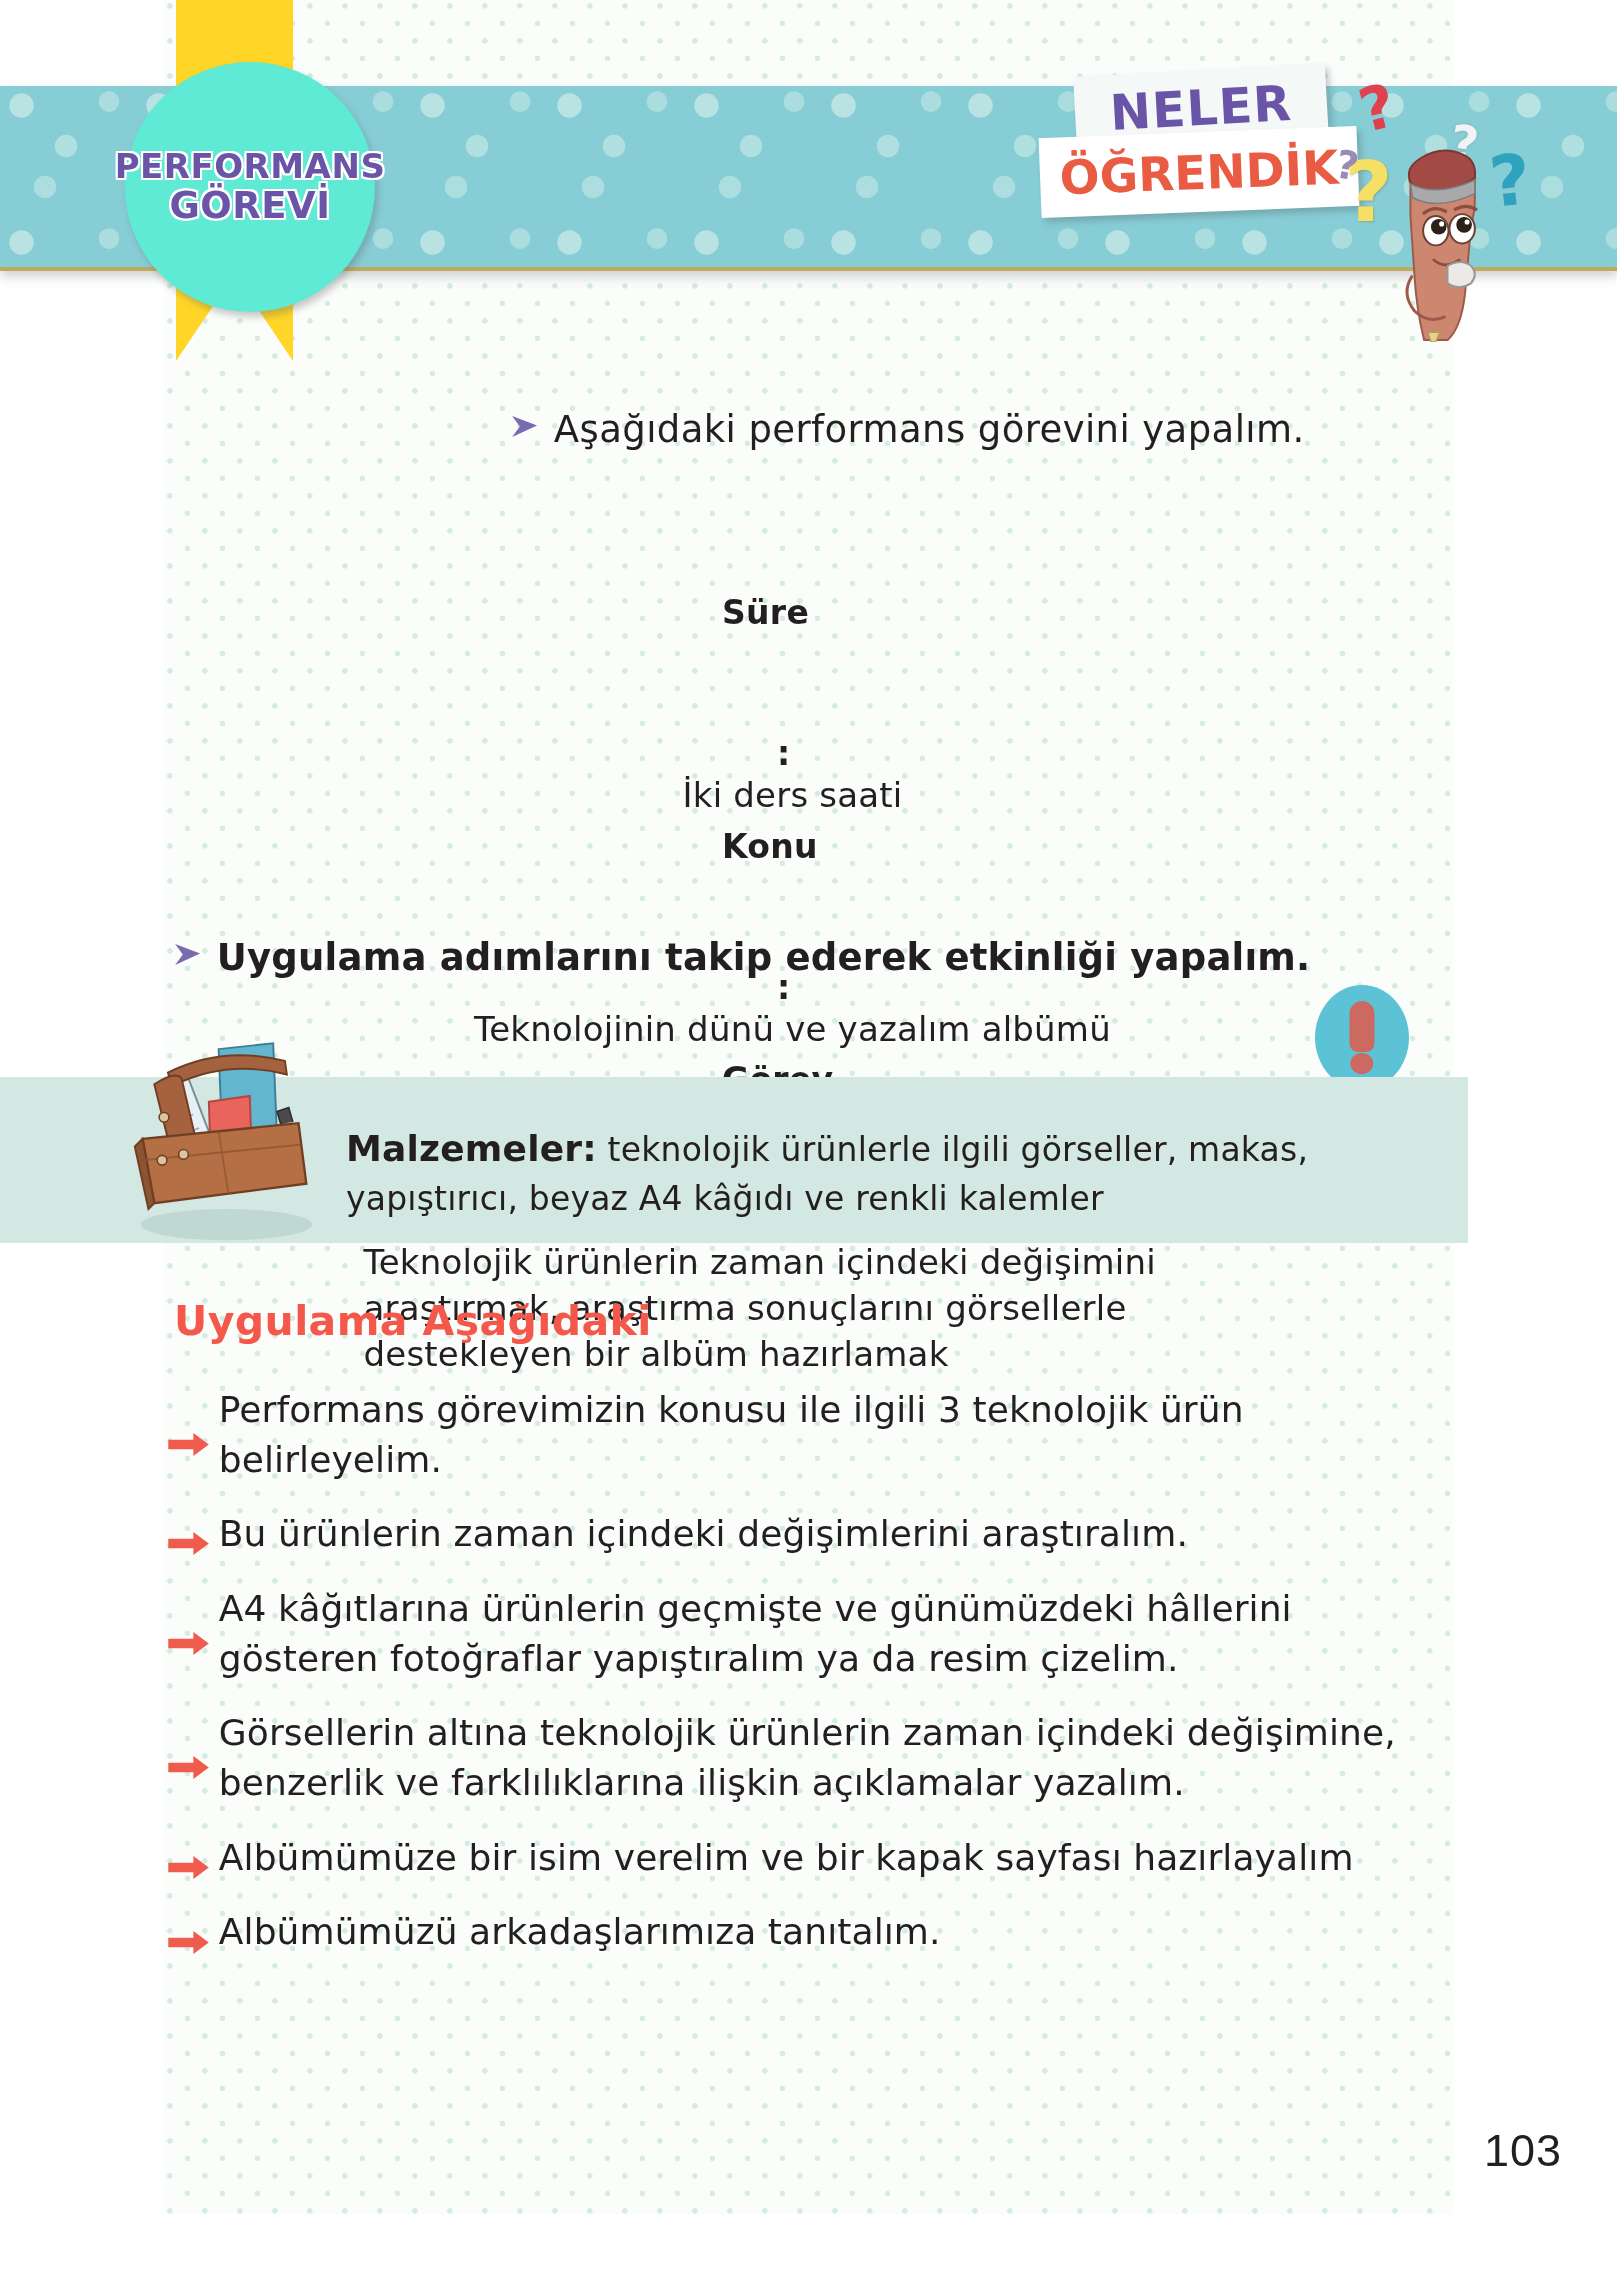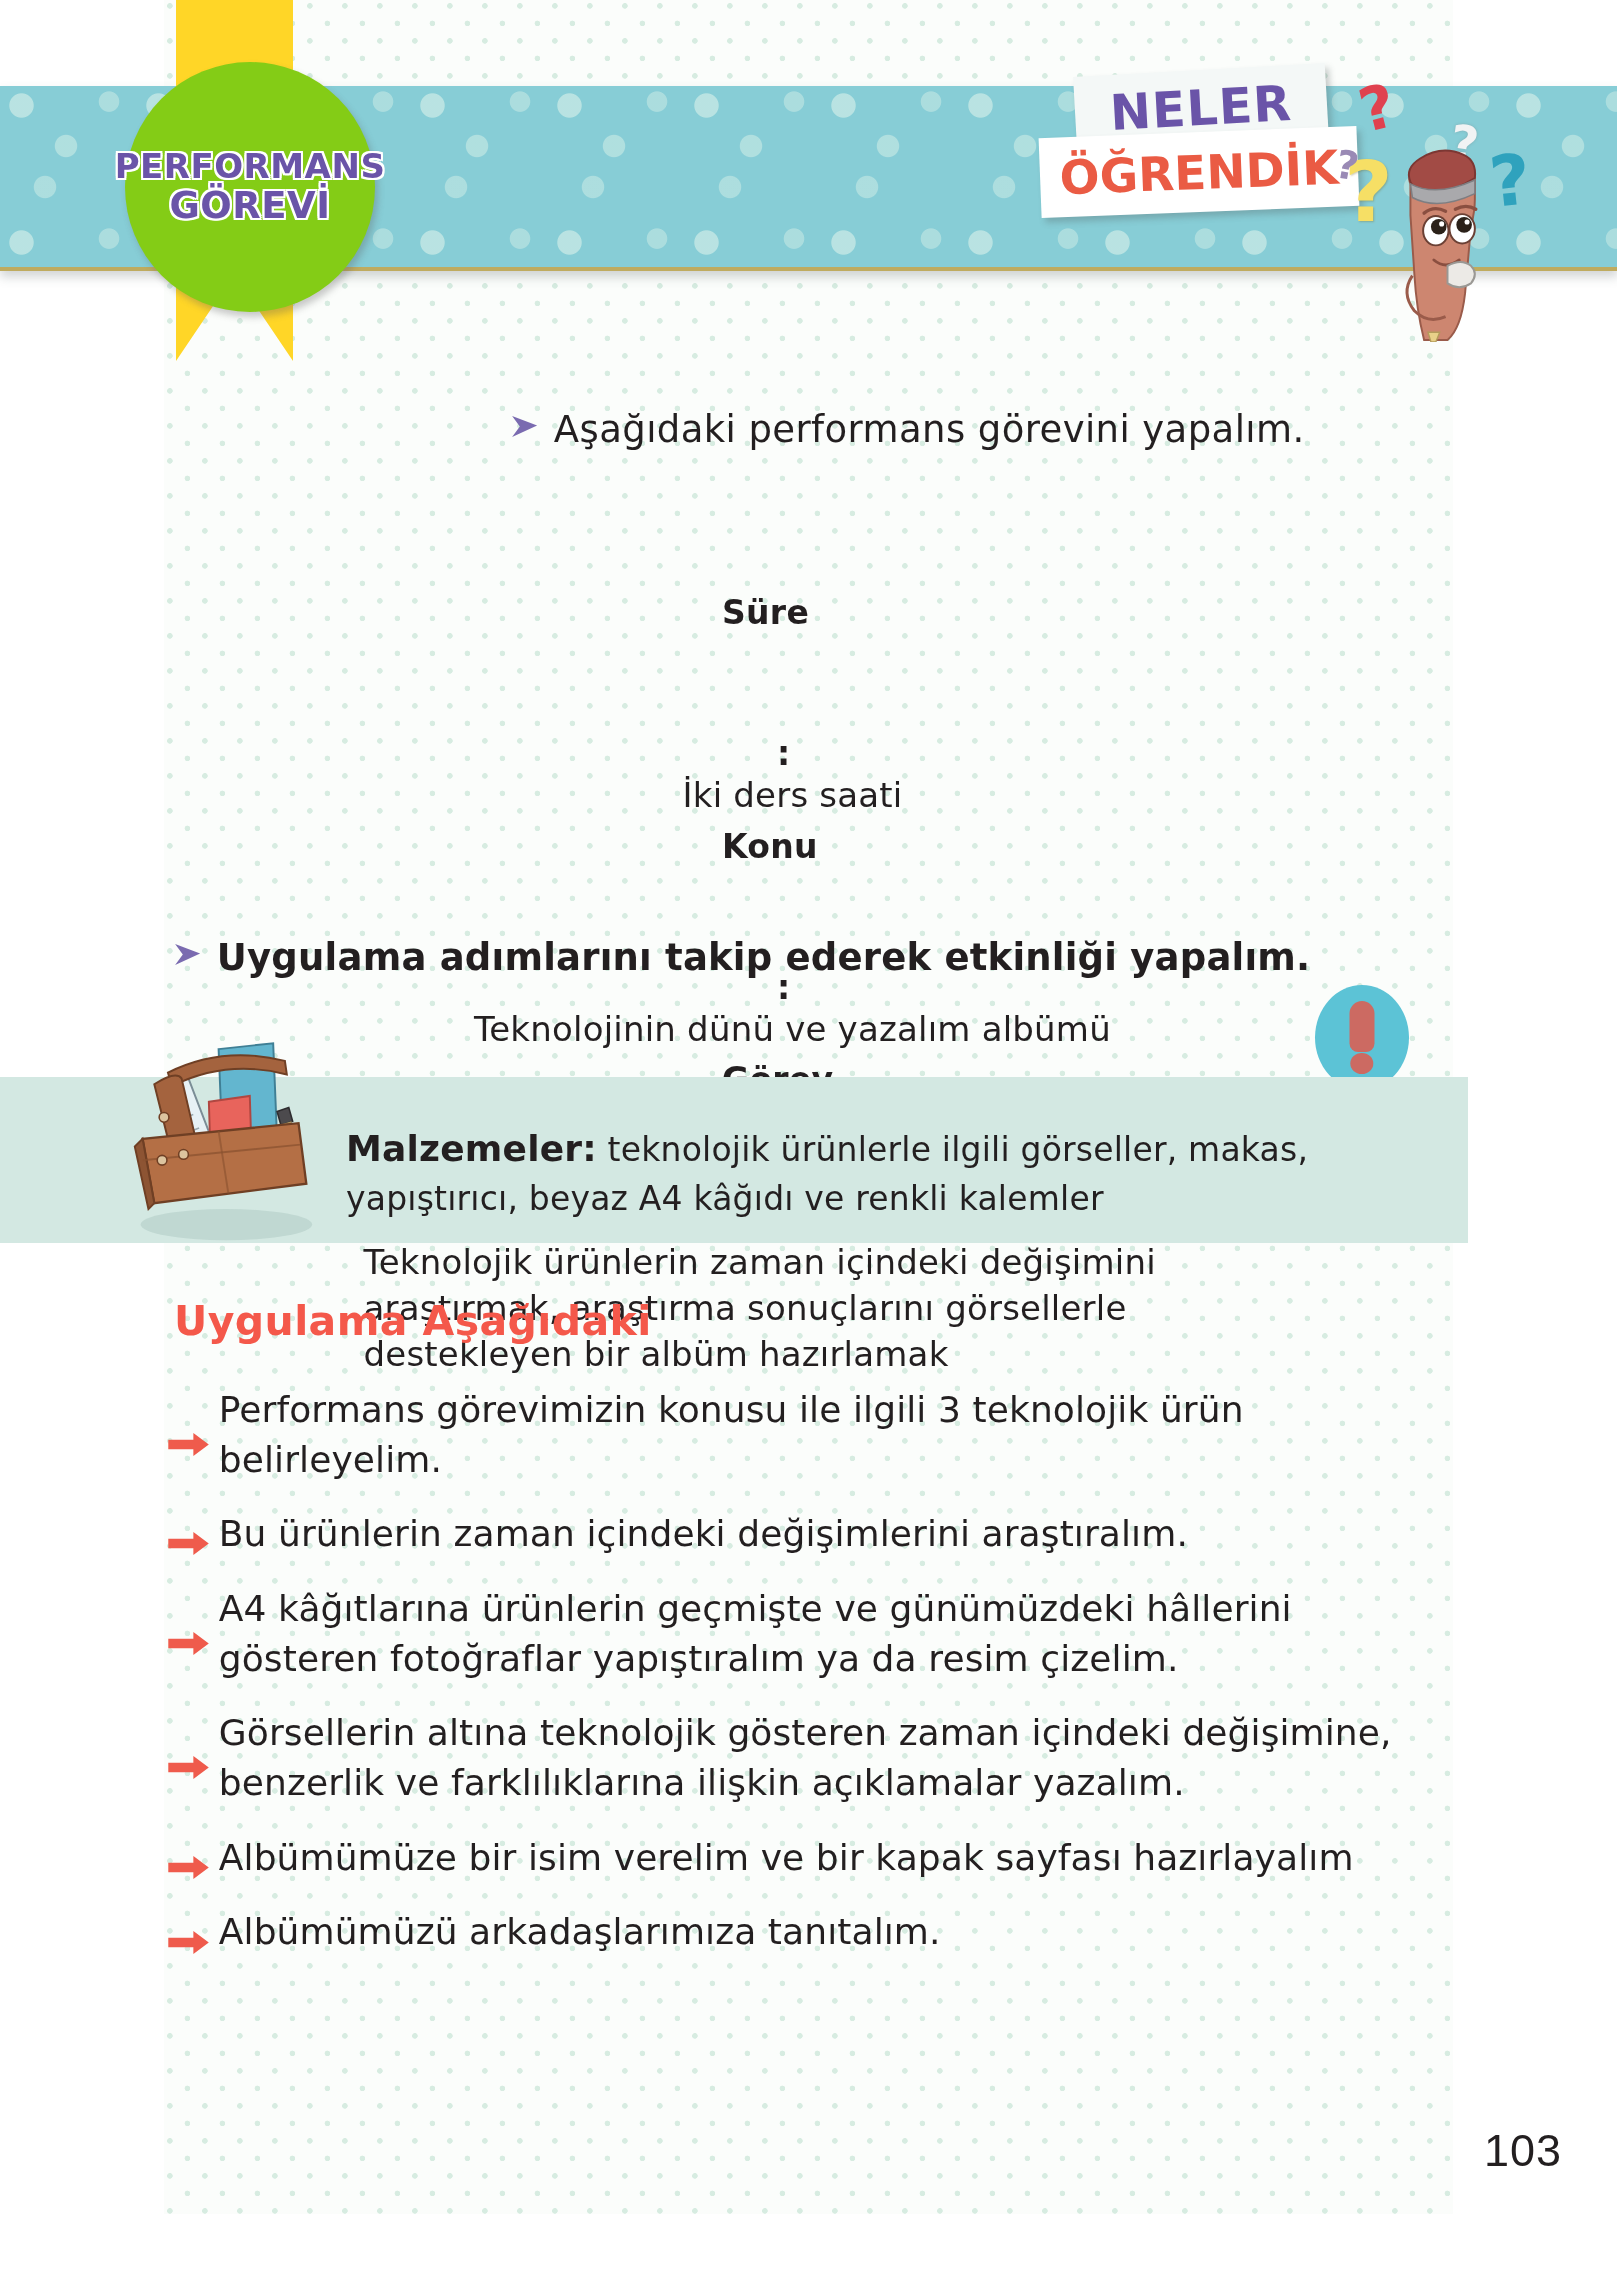--- a/index.html
+++ b/index.html
@@ -67,21 +67,21 @@
     filter: drop-shadow(3.9px 3.9px 5.9px rgba(90,90,90,.35));
     clip-path: polygon(0 0, 100% 0, 100% 100%, 50% 76%, 0 100%);
   }
 
   
   .perf-badge {
     position: absolute;
     left: 125px; top: 62px;
     width: 250px; height: 250px;
     border-radius: 50%;
-    background: #84cc16;
+    background: #5eead4;
     box-shadow: 2.9px 4.9px 7.8px rgba(90,90,90,.32);
     display: flex;
     flex-direction: column;
     align-items: center;
     justify-content: center;
     line-height: 1.02;
   }
   .perf-badge .bl {
     font-family: "DejaVu Sans", sans-serif;
     font-weight: 700;
@@ -485,21 +485,21 @@
         </svg>
       </span>
       <span class="stext">A4 kâğıtlarına ürünlerin geçmişte ve günümüzdeki hâllerini gösteren fotoğraflar yapıştıralım ya da resim çizelim.</span>
     </div>
     <div class="step">
       <span class="bullet">
         <svg viewBox="0 0 44 28" width="43" height="27">
           <path d="M0 9 L26 9 L26 2 L42 14 L26 26 L26 19 L0 19 Z" fill="#ef5b4c"></path>
         </svg>
       </span>
-      <span class="stext">Görsellerin altına teknolojik gösteren zaman içindeki değişimine, benzerlik ve farklılıklarına ilişkin açıklamalar yazalım.</span>
+      <span class="stext">Görsellerin altına teknolojik ürünlerin zaman içindeki değişimine, benzerlik ve farklılıklarına ilişkin açıklamalar yazalım.</span>
     </div>
     <div class="step">
       <span class="bullet">
         <svg viewBox="0 0 44 28" width="43" height="27">
           <path d="M0 9 L26 9 L26 2 L42 14 L26 26 L26 19 L0 19 Z" fill="#ef5b4c"></path>
         </svg>
       </span>
       <span class="stext">Albümümüze bir isim verelim ve bir kapak sayfası hazırlayalım</span>
     </div>
     <div class="step">

